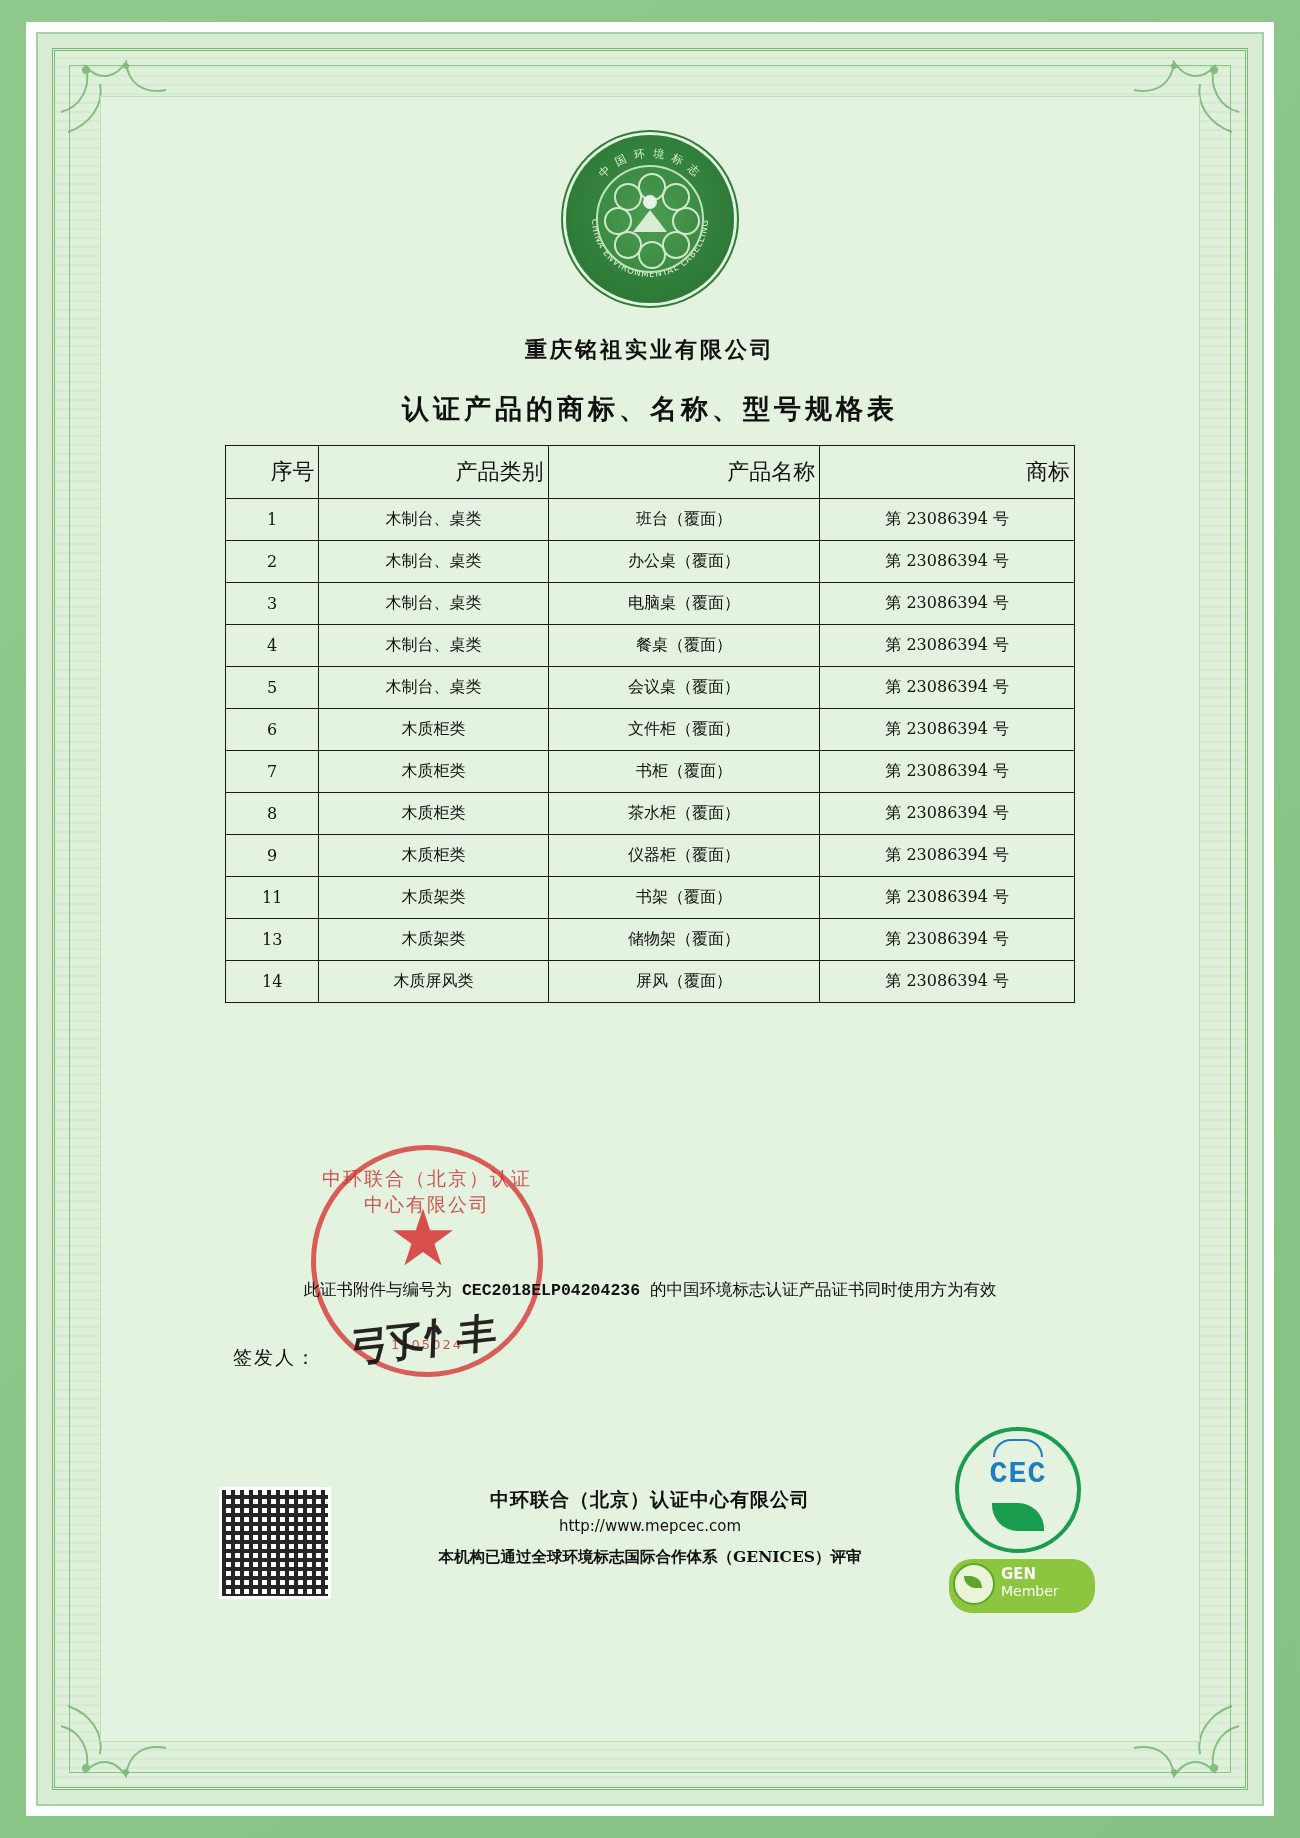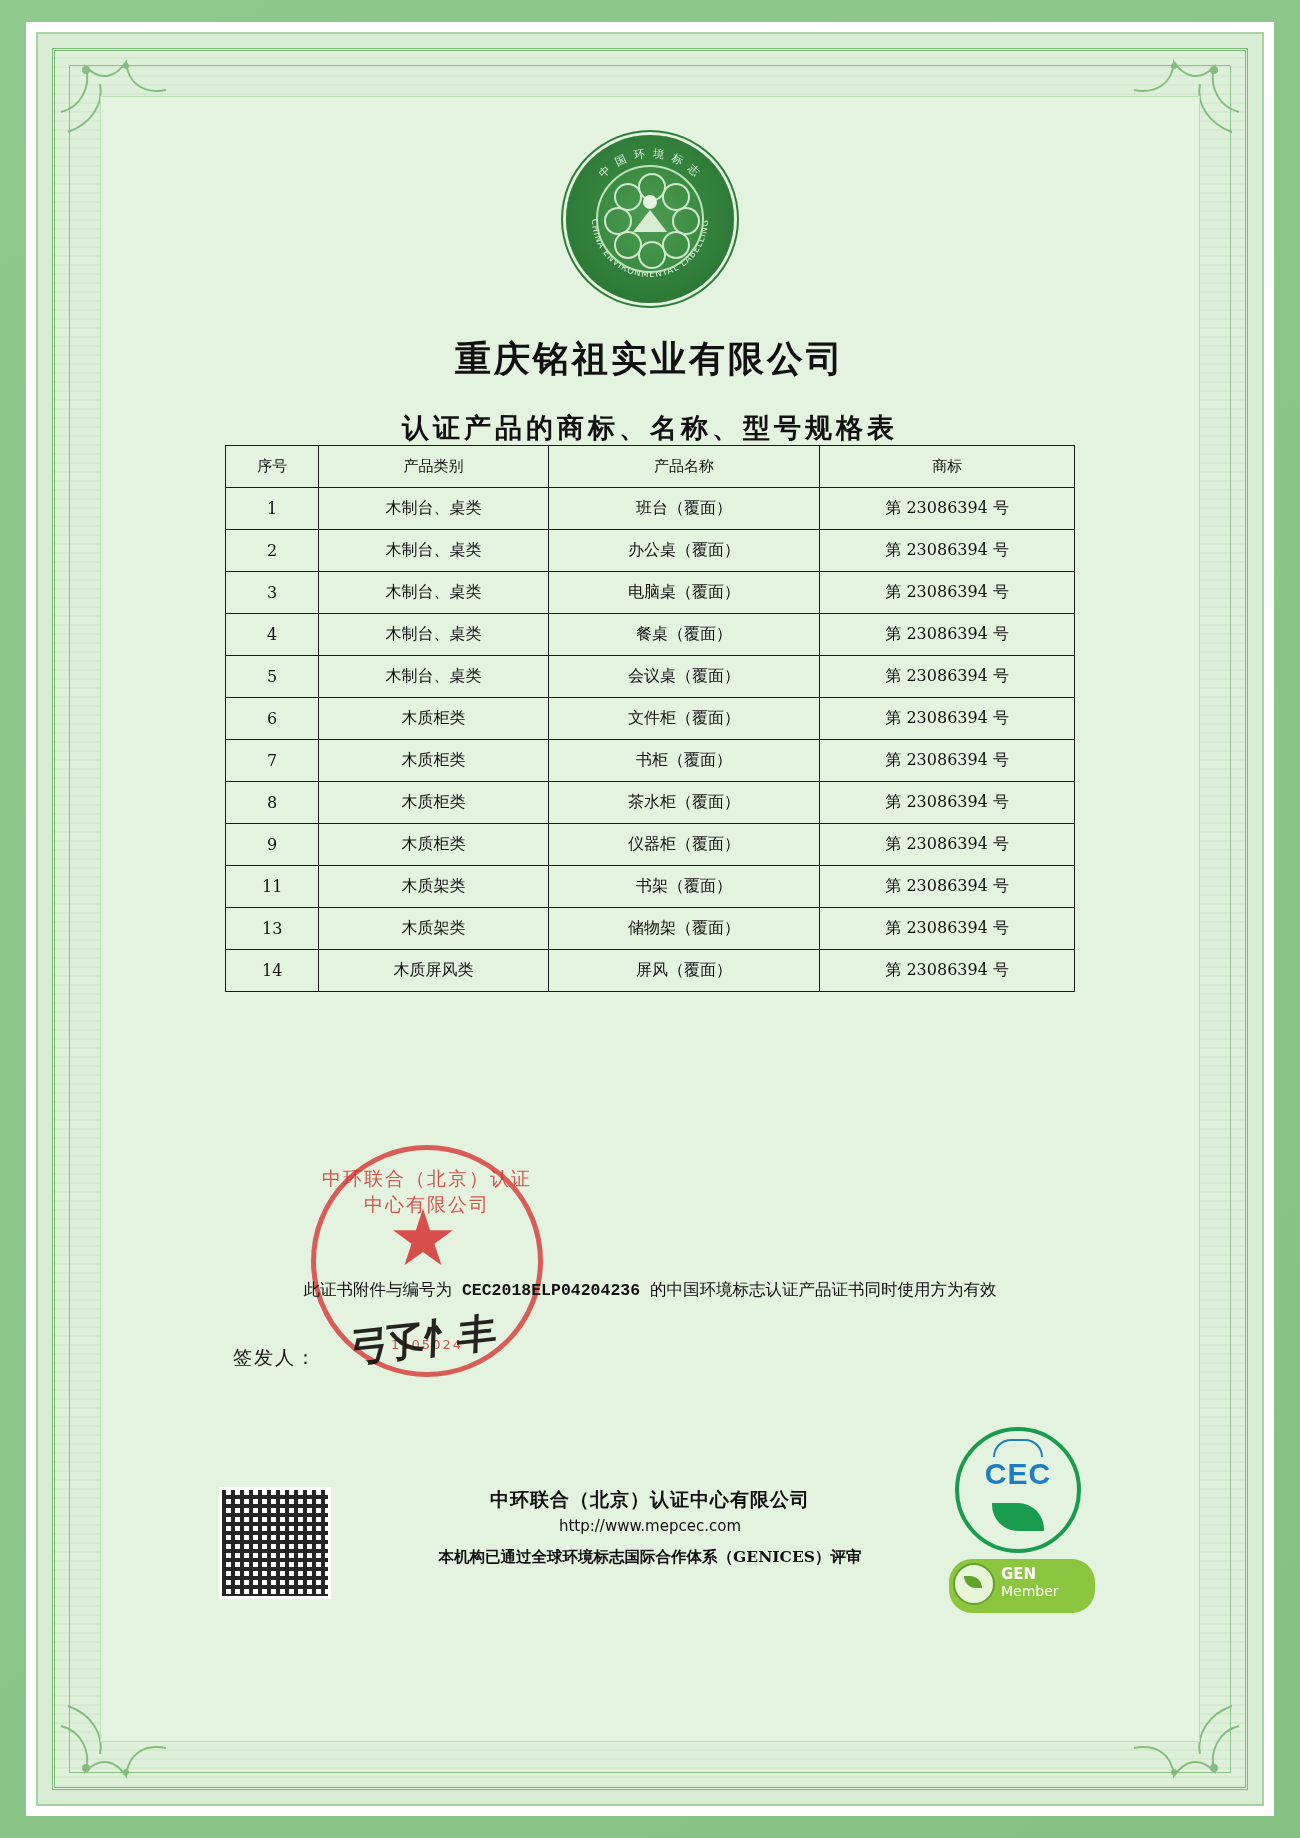--- a/index.html
+++ b/index.html
@@ -115,21 +115,21 @@
     background: #e7f4e4;
   }
 
   
   .title-block {
     position: absolute;
     left: 0; right: 0; top: 238px;
     text-align: center;
   }
   .title-company {
-    font-size: 36px;
+    font-size: 22px;
     font-weight: bold;
     letter-spacing: 3px;
     color: #111;
     font-family: "DejaVu Serif", serif;
   }
   .title-sub {
     margin-top: 26px;
     font-size: 27px;
     font-weight: bold;
     letter-spacing: 4px;
@@ -150,22 +150,23 @@
     color: #111;
   }
   table.cert th, table.cert td {
     border: 1px solid #1a1a1a;
     text-align: center;
     padding: 10px 4px;
     font-weight: normal;
     font-family: "DejaVu Serif", serif;
   }
   table.cert th {
-    font-size: 15px;
+    font-size: 22px;
     padding: 11px 4px;
+    text-align: right;
   }
   .col-no { width: 11%; }
   .col-cat { width: 27%; }
   .col-name { width: 32%; }
   .col-brand { width: 30%; }
 
   
   .note-line {
     position: absolute;
     left: 80px; right: 80px; top: 1182px;
@@ -281,21 +282,21 @@
     border: 4px solid #1a9c4f;
     background: #e4f3e0;
   }
   .cec .cec-text {
     position: absolute;
     left: 0; right: 0; top: 26px;
     text-align: center;
     font-size: 30px;
     font-weight: bold;
     color: #1f7ec0;
-    font-family: Liberation Sans, sans-serif;
+    font-family: Liberation Mono, monospace;
     letter-spacing: 1px;
   }
   .cec .leaf {
     position: absolute;
     left: 50%; bottom: 18px;
     transform: translateX(-50%);
     width: 52px; height: 28px;
     background: #1a9c4f;
     border-radius: 0 26px 0 26px;
   }

